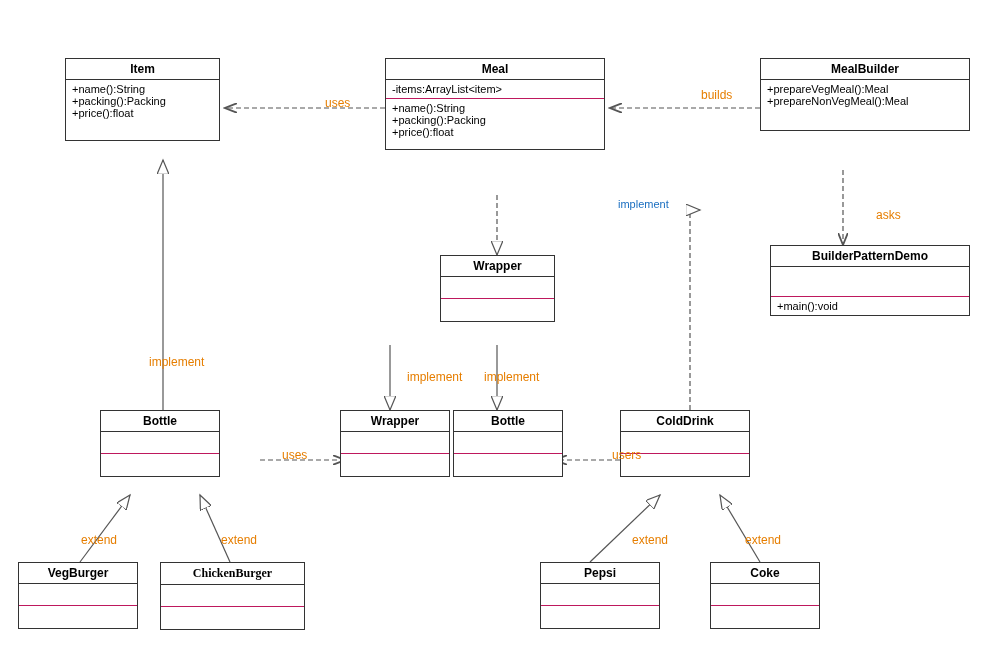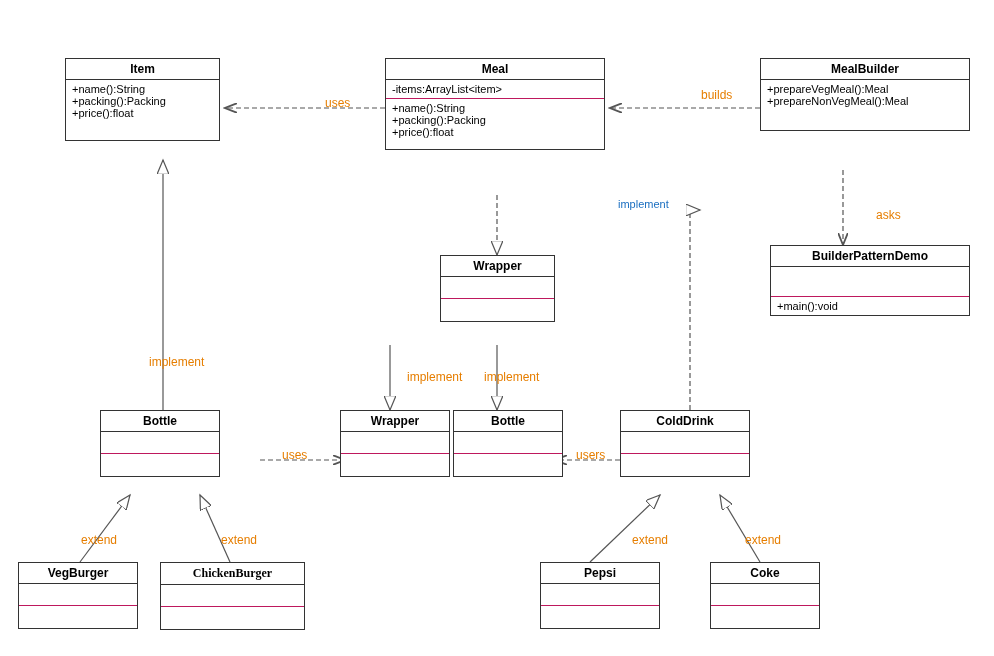--- a/index.html
+++ b/index.html
@@ -197,21 +197,21 @@
   <span class="label-orange" style="position:absolute; left:847px; top:168px;">asks</span>
 
   <span class="label-blue" style="position:absolute; left:618px; top:158px;">implement</span>
 
   <span class="label-orange" style="position:absolute; left:378px; top:330px;">implement</span>
   <span class="label-orange" style="position:absolute; left:455px; top:330px;">implement</span>
 
   <span class="label-orange" style="position:absolute; left:120px; top:315px;">implement</span>
 
   <span class="label-orange" style="position:absolute; left:253px; top:408px;">uses</span>
-  <span class="label-orange" style="position:absolute; left:547px; top:408px;">users</span>
+  <span class="label-orange" style="position:absolute; left:583px; top:408px;">users</span>
 
   <span class="label-orange" style="position:absolute; left:52px; top:493px;">extend</span>
   <span class="label-orange" style="position:absolute; left:192px; top:493px;">extend</span>
   <span class="label-orange" style="position:absolute; left:603px; top:493px;">extend</span>
   <span class="label-orange" style="position:absolute; left:716px; top:493px;">extend</span>
 
   <div class="watermark">CSDN @一名技术极客</div>
 
 </div>
 

